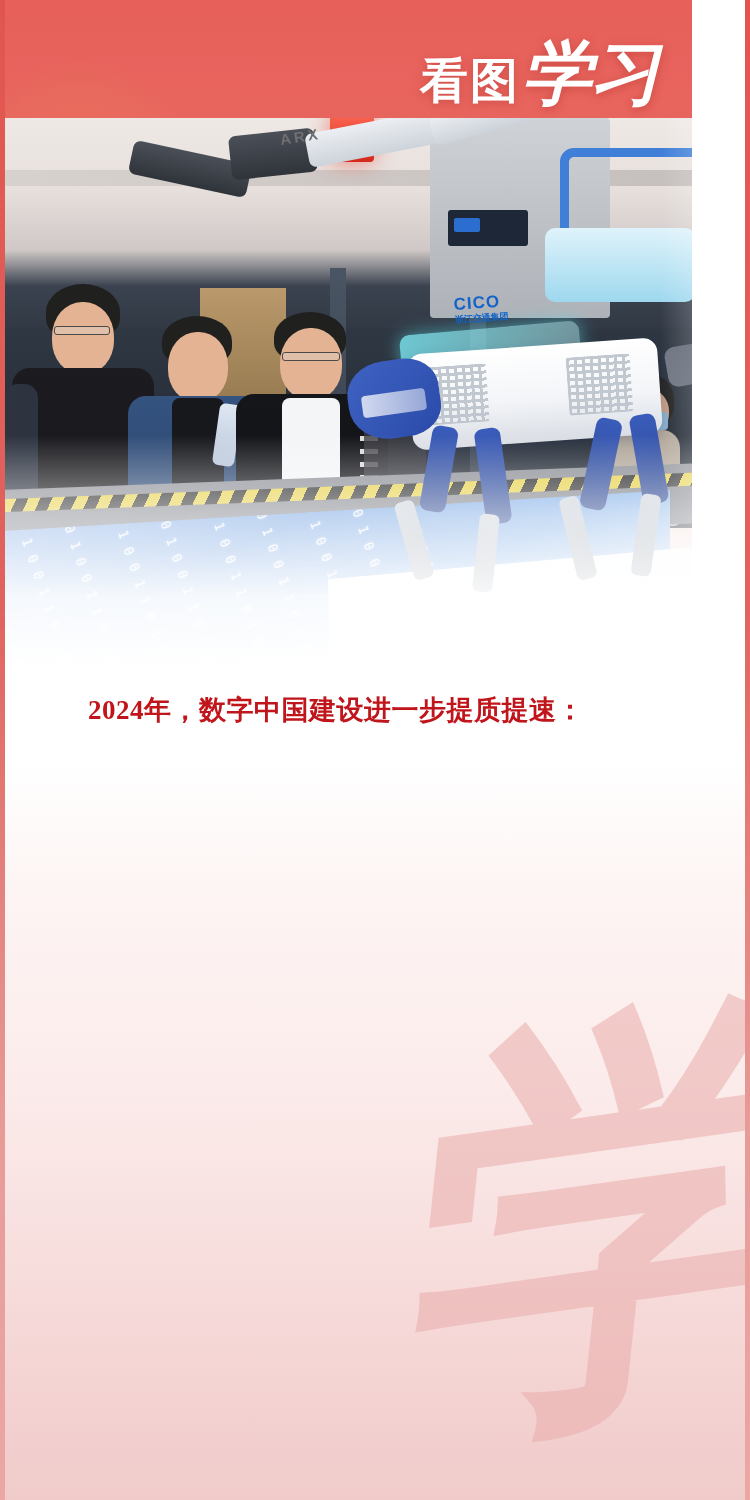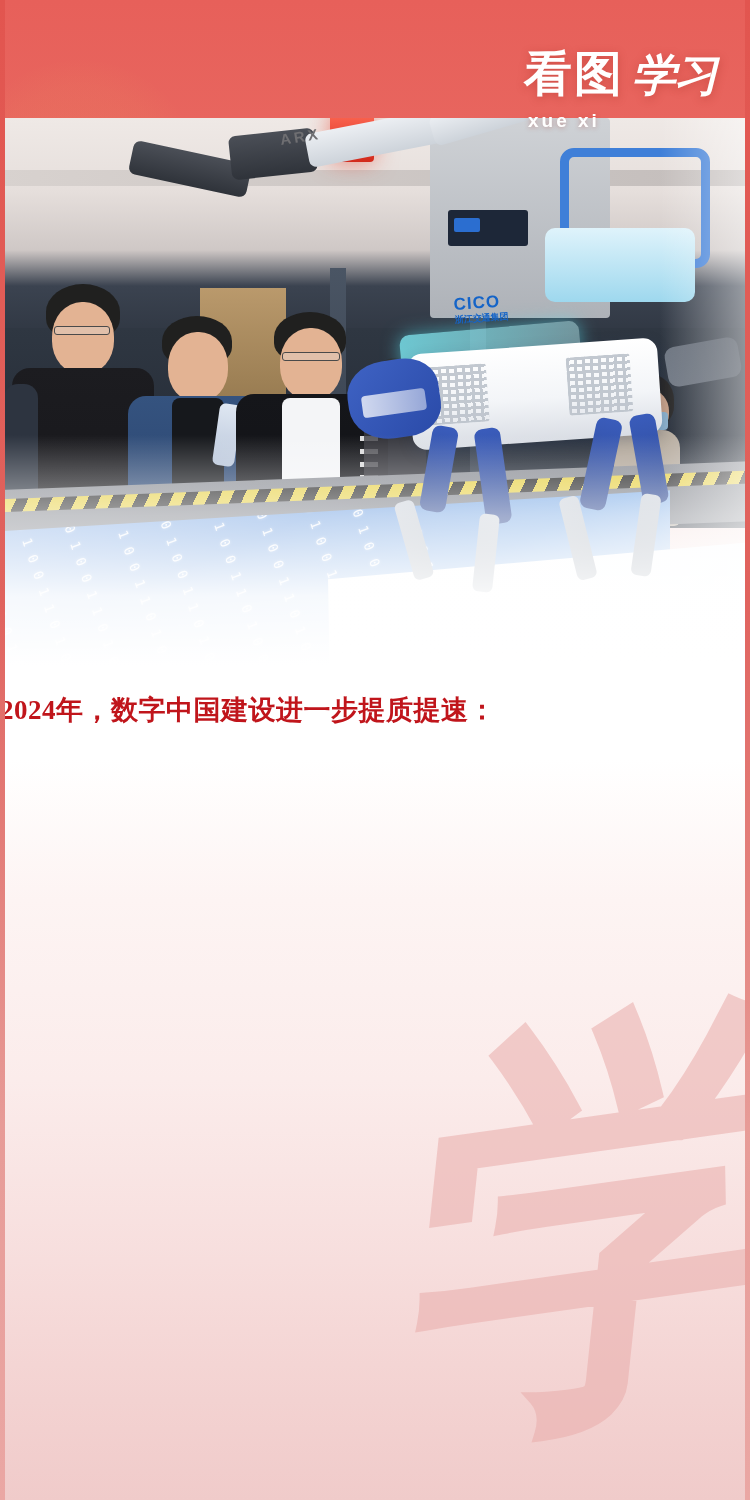--- a/index.html
+++ b/index.html
@@ -24,21 +24,21 @@
   }
   
   #edge-left, #edge-right{
     position:absolute; top:0; bottom:0; width:5px; z-index:60;
   }
   #edge-left{ left:0; background:linear-gradient(to bottom,#e2554f 0%,#e0635e 40%,#e79b97 75%,#eaa7a4 100%); }
   #edge-right{ right:0; background:linear-gradient(to bottom,#e2554f 0%,#e0635e 40%,#e79b97 75%,#eaa7a4 100%); }
 
   
   #hero{
-    position:absolute; left:0; top:0; width:750px; height:665px; overflow:hidden;
+    position:absolute; left:0; top:0; width:692px; height:665px; overflow:hidden;
   }
   
   #hero-sky{
     position:absolute; inset:0;
     background:linear-gradient(to bottom,#e7605a 0%, #e8665f 22%, #ecb0ab 55%, #f6e2e0 80%, #ffffff 100%);
   }
   #hero-sky::after{
     content:""; position:absolute; left:-40px; top:60px; width:240px; height:240px;
     border-radius:50%;
     background:radial-gradient(circle at 50% 50%, rgba(233,120,95,.55) 0%, rgba(233,120,95,.25) 55%, rgba(233,120,95,0) 72%);
@@ -201,42 +201,42 @@
     color:#ffffff;
   }
   #brand-main{
     font-family:"Liberation Sans","DejaVu Sans",sans-serif;
     font-weight:700; font-size:48px; line-height:52px; letter-spacing:2px;
     text-shadow:0 2px 8px rgba(160,40,30,.35);
     display:flex; align-items:baseline; gap:2px;
   }
   #brand-cursive{
     font-family:"Liberation Serif",serif; font-style:italic; font-weight:700;
-    font-size:44px; line-height:52px; margin-left:6px; letter-spacing:-2px;
+    font-size:70px; line-height:52px; letter-spacing:-2px;
     text-shadow:0 2px 10px rgba(160,40,30,.4);
   }
   #brand-sub{
     font-family:"Liberation Sans",sans-serif; font-weight:700; font-size:19px;
     letter-spacing:3px; margin-top:8px; margin-left:4px;
     text-shadow:0 1px 5px rgba(160,40,30,.35);
   }
 
   
   #watermark{
     position:absolute; right:-60px; bottom:60px; z-index:1;
     font-family:"Liberation Serif",serif; font-style:italic; font-weight:700;
     font-size:430px; line-height:1; color:#e9adab; opacity:.55;
     transform:rotate(-8deg); pointer-events:none; user-select:none;
   }
 
   
   #content{ position:absolute; left:0; top:690px; width:750px; z-index:20; }
   #headline{
     color:#c0151b; font-weight:700; font-size:27px; line-height:40px;
-    letter-spacing:.5px; padding-right:40px;
+    letter-spacing:.5px; padding-left:88px; padding-right:40px;
     margin-bottom:30px;
   }
   #bullets{ list-style:none; padding:0 46px 0 88px; }
   #bullets li{
     position:relative; color:#ad1f1f; font-size:26px; line-height:60px;
     padding-left:38px; margin-bottom:8px; letter-spacing:.3px;
   }
   #bullets li::before{
     content:""; position:absolute; left:8px; top:26px;
     width:9px; height:9px; border-radius:50%; background:#c0151b;
@@ -368,21 +368,20 @@
         <div id="photo-fade-side"></div>
         <div id="photo-fade"></div>
       </div>
     </div>
 
     <div id="brandmark">
       <div id="brand-main">
         <span>看图</span>
         <span id="brand-cursive">学习</span>
       </div>
-      <div id="brand-sub">xue xi</div>
     </div>
   </div>
 
   <div id="content">
     <div id="headline">2024年，数字中国建设进一步提质提速：</div>
   </div>
 
 
   <div id="edge-left"></div>
   <div id="edge-right"></div>

